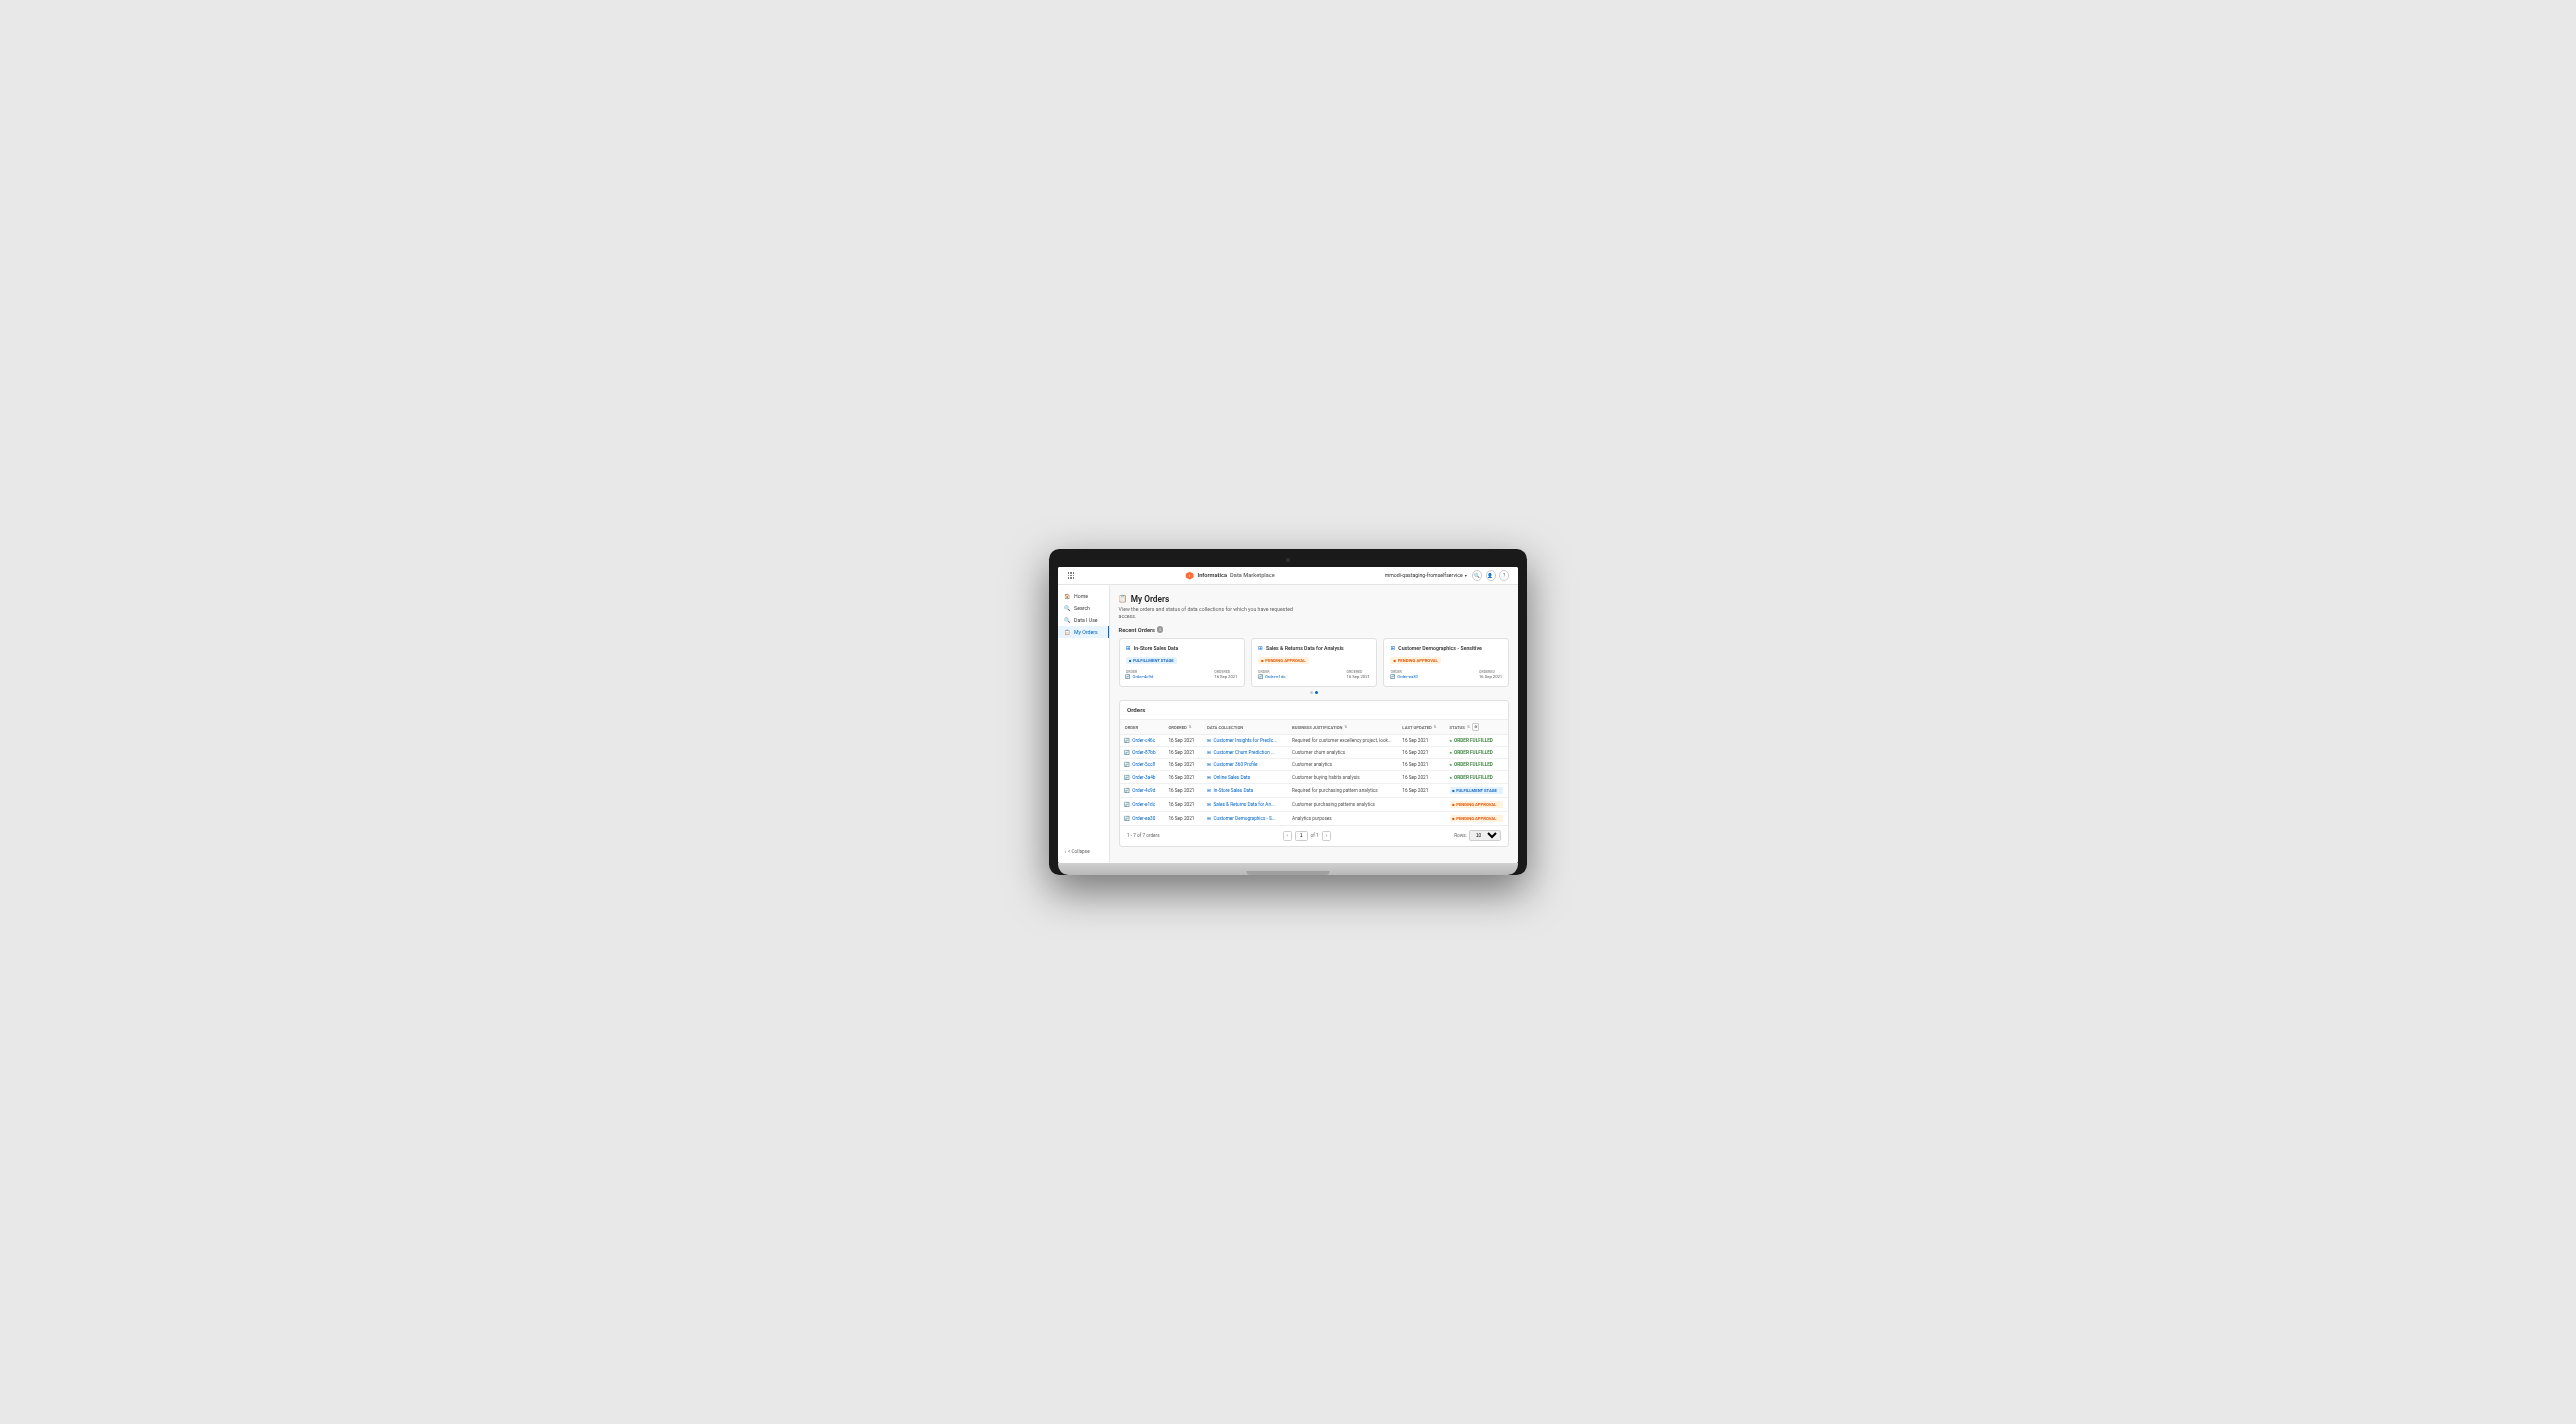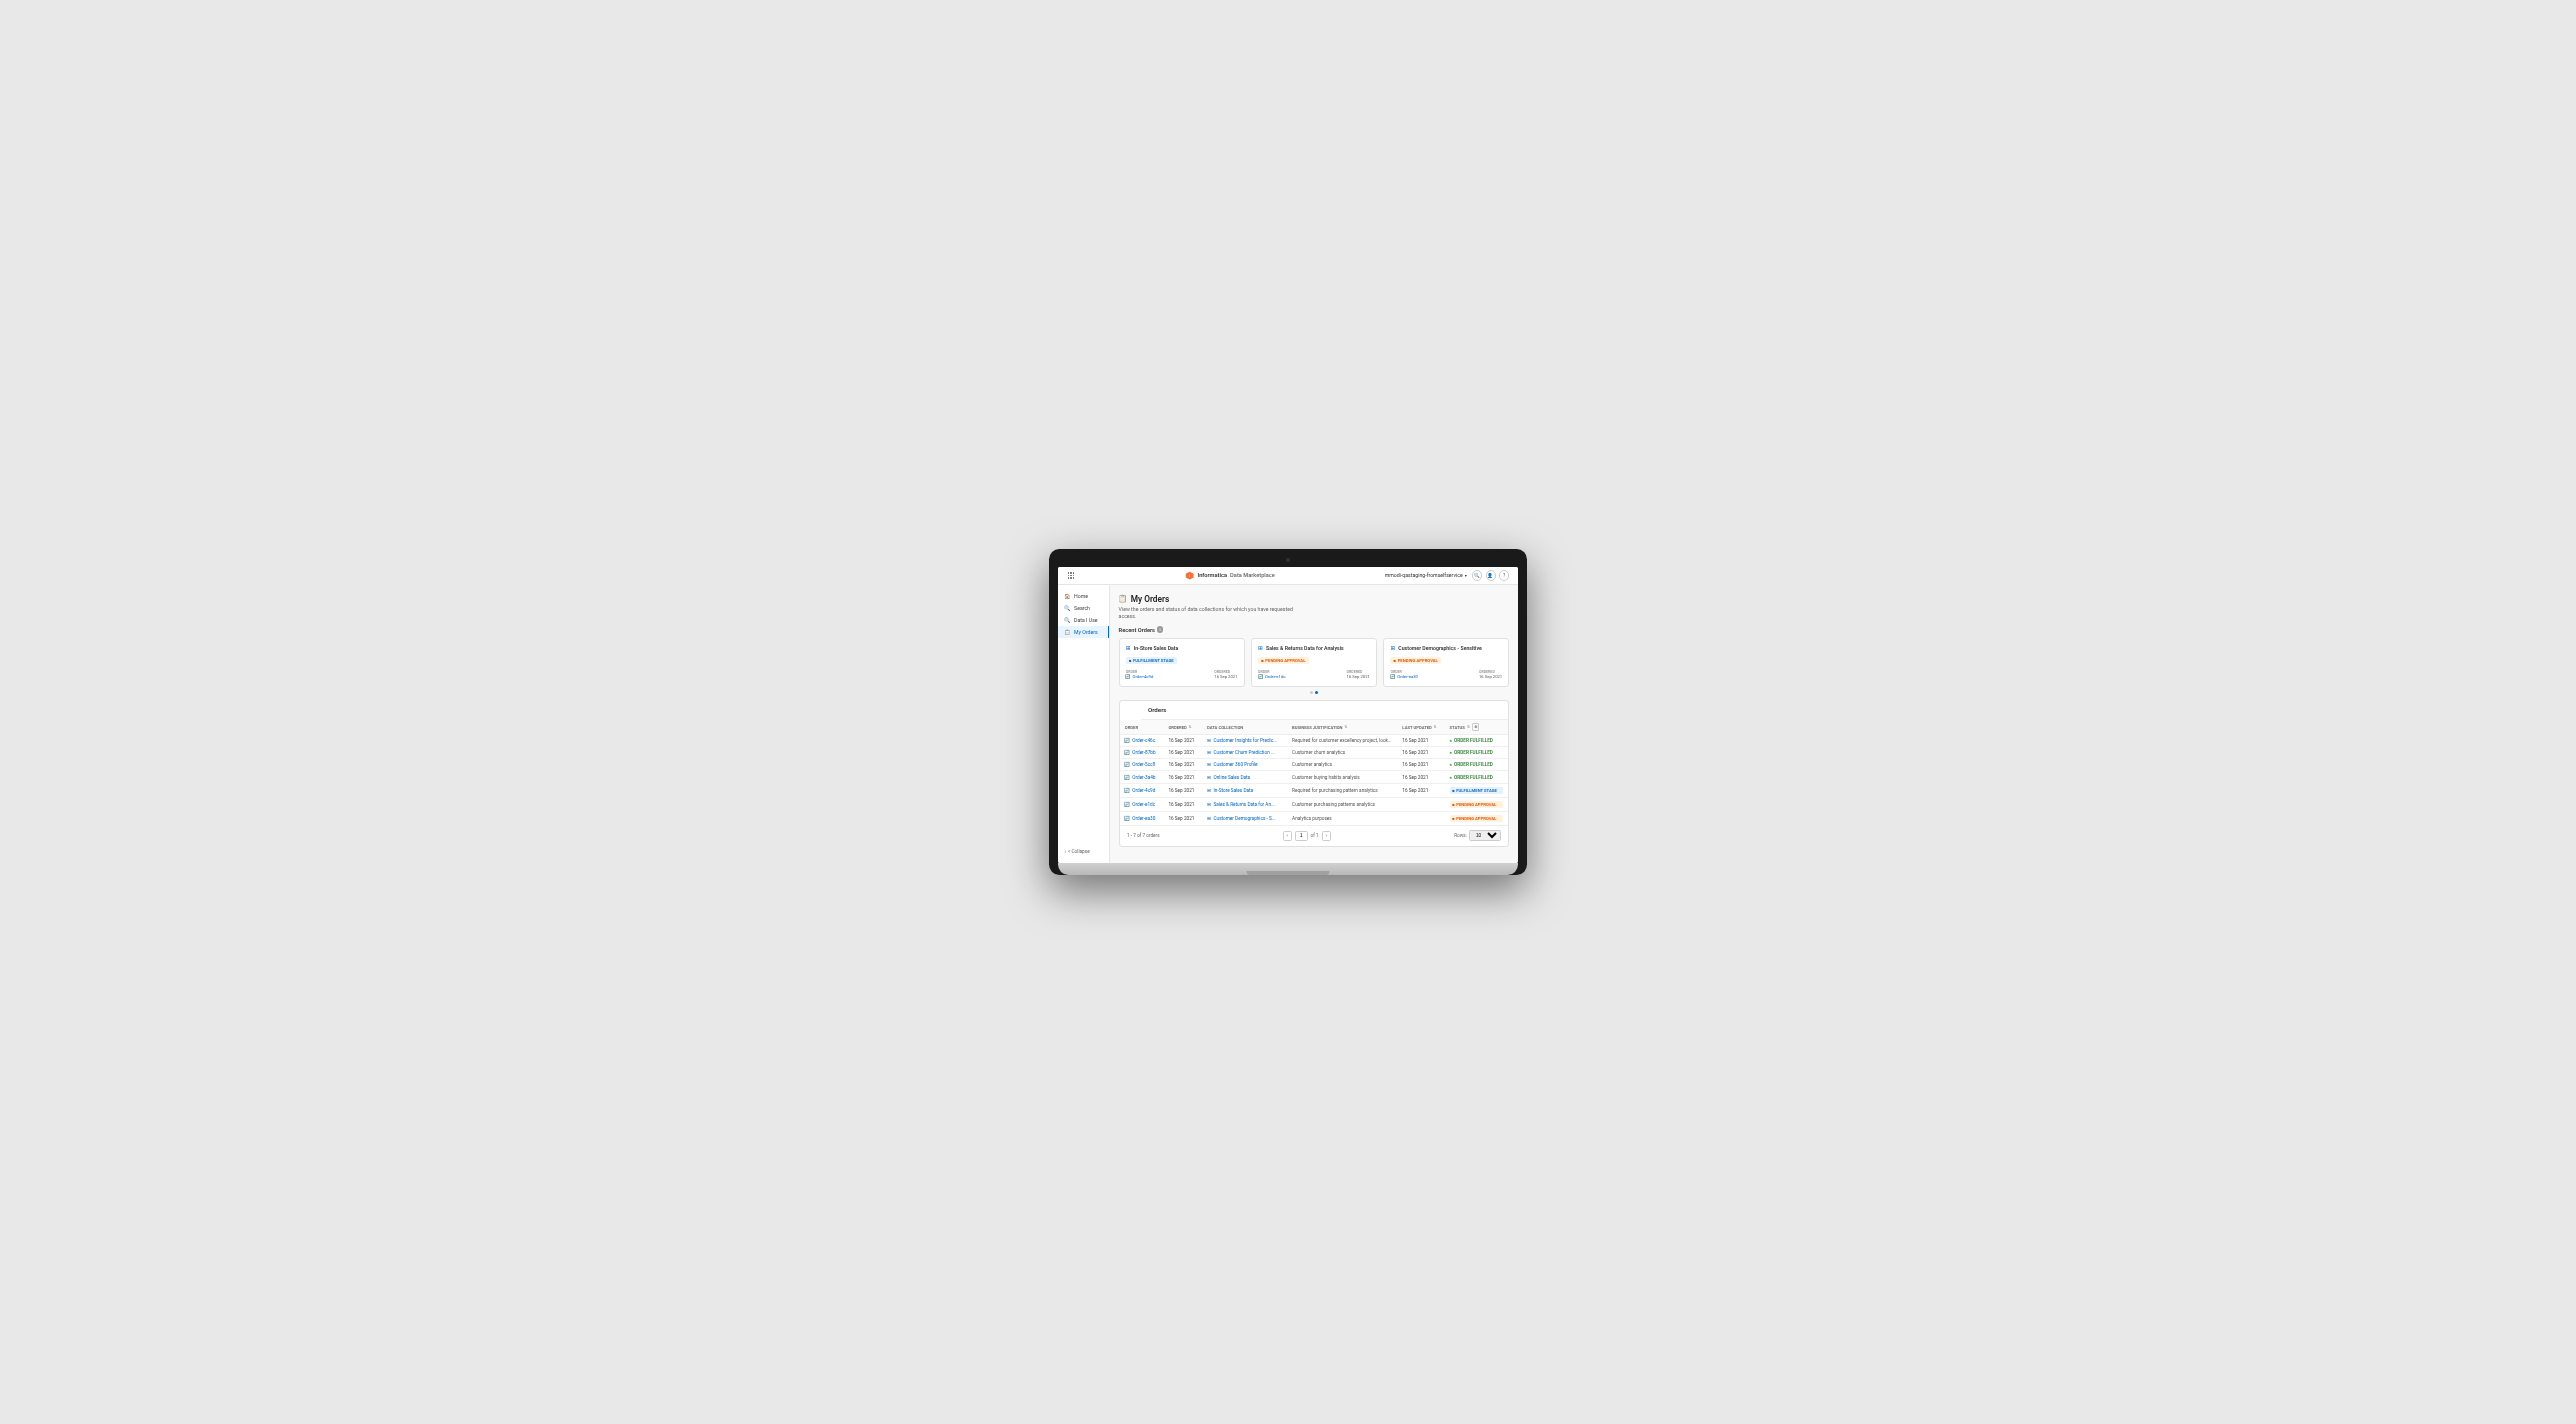--- a/index.html
+++ b/index.html
@@ -294,21 +294,20 @@
       border: 0.5px solid #e0e0e0;
       border-radius: 3.1px;
       overflow: hidden;
     }
     .orders-section-header {
       padding: 5.2px 7.3px;
       font-size: 6.2px;
       font-weight: 600;
       color: #333;
       border-bottom: 0.5px solid #eee;
-      margin-left: 21px;
     }
     .orders-table {
       width: 100%;
       border-collapse: collapse;
       font-size: 4.7px;
     }
     .orders-table th {
       background: #fafafa;
       padding: 3.1px 5.2px;
       text-align: left;

